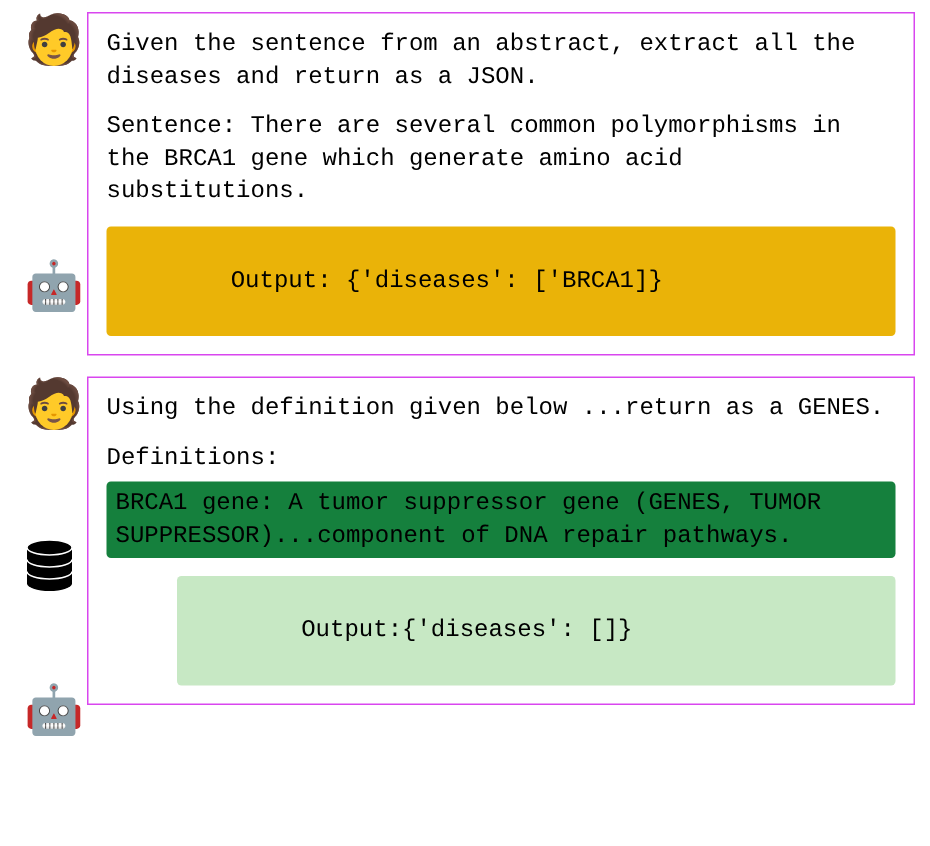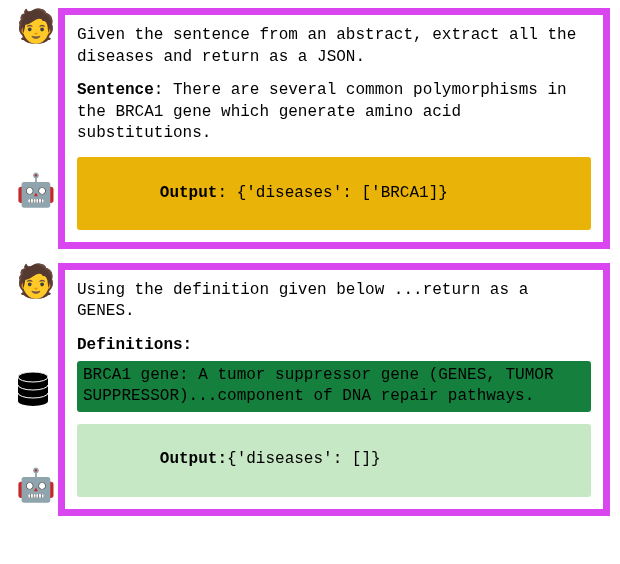--- a/index.html
+++ b/index.html
@@ -35,41 +35,41 @@
     font-size: 32px;
     line-height: 1;
     font-family: "Apple Color Emoji","Segoe UI Emoji","Noto Color Emoji",sans-serif;
   }
   .db-icon {
     position: absolute;
     left: 6px;
   }
   .box {
     flex: 1 1 auto;
-    border: 7px solid #d946ef;
+    border: 1px solid #d946ef;
     padding: 10px 12px 12px 12px;
   }
   .prompt-text {
     white-space: pre-wrap;
   }
   .label-strong {
-    font-weight: 700;
+    font-weight: 400;
   }
   .rowline {
     margin-top: 12px;
   }
   .out-row {
     display: block;
     padding: 4px 6px;
     border-radius: 3px;
     margin-top: 12px;
     white-space: pre;
   }
   .out-red  { background: #eab308; }
-  .out-green{ background: #c7e8c4; }
+  .out-green{ background: #c7e8c4; margin-left: 47px; }
   .def-block {
     background: #15803d;
     padding: 4px 6px;
     border-radius: 3px;
     margin-top: 2px;
   }
   .mb4 { margin-bottom: 4px; }
 </style>
 </head>
 <body>

